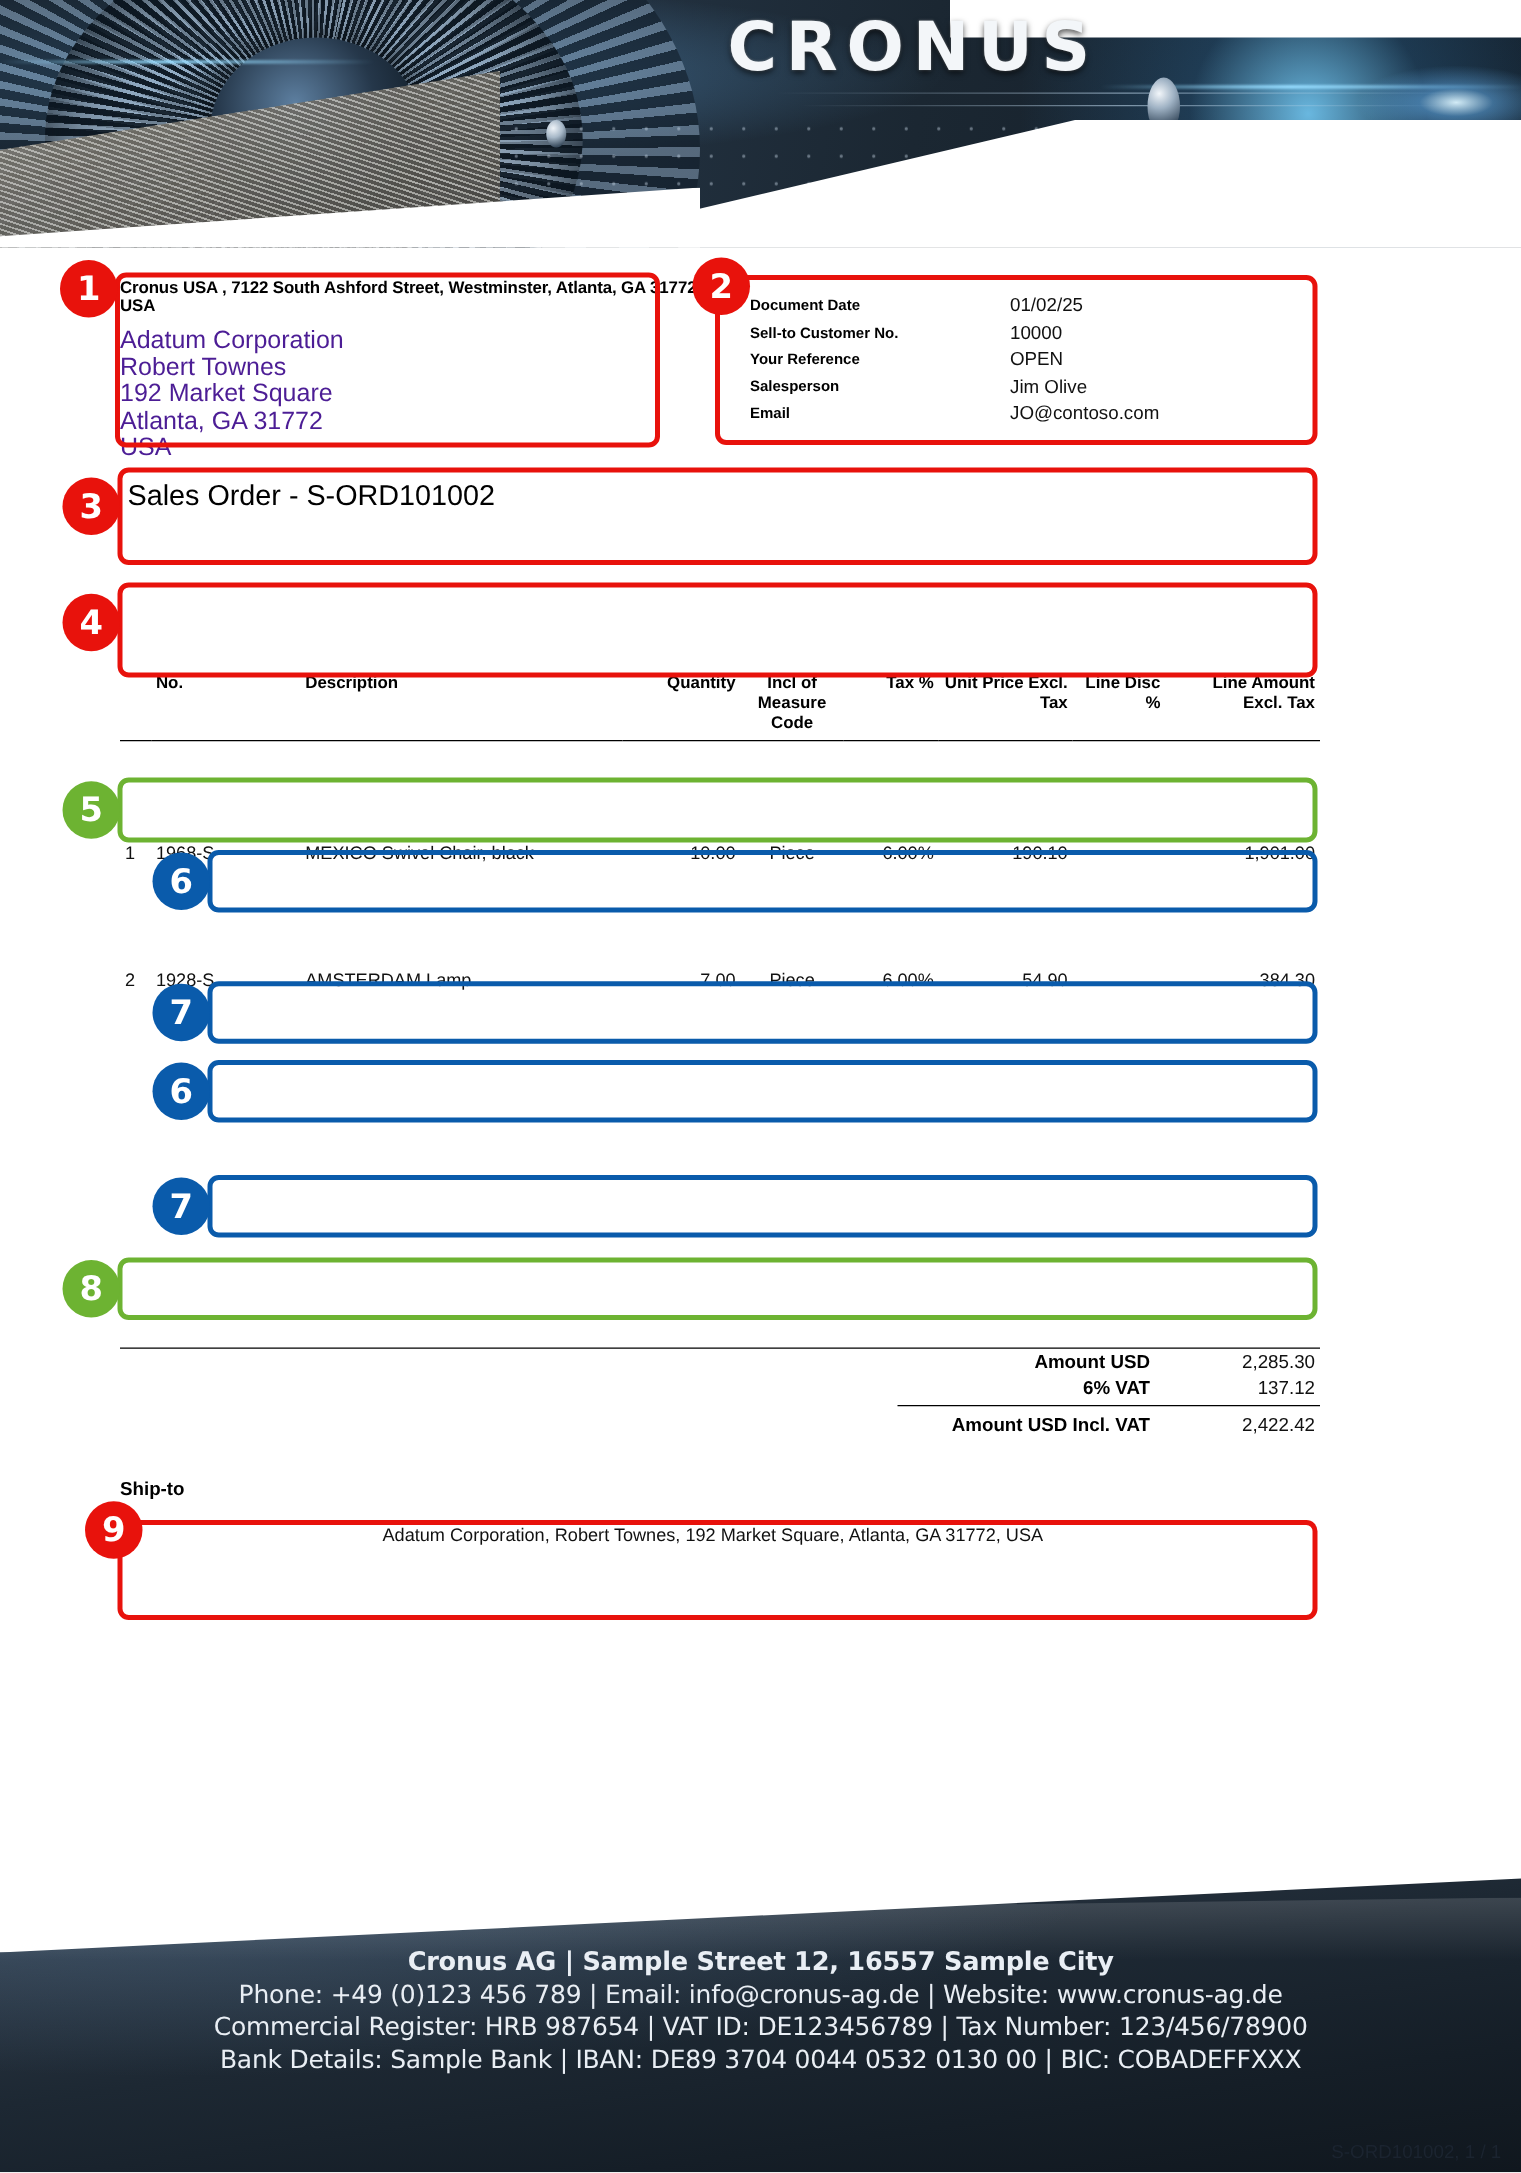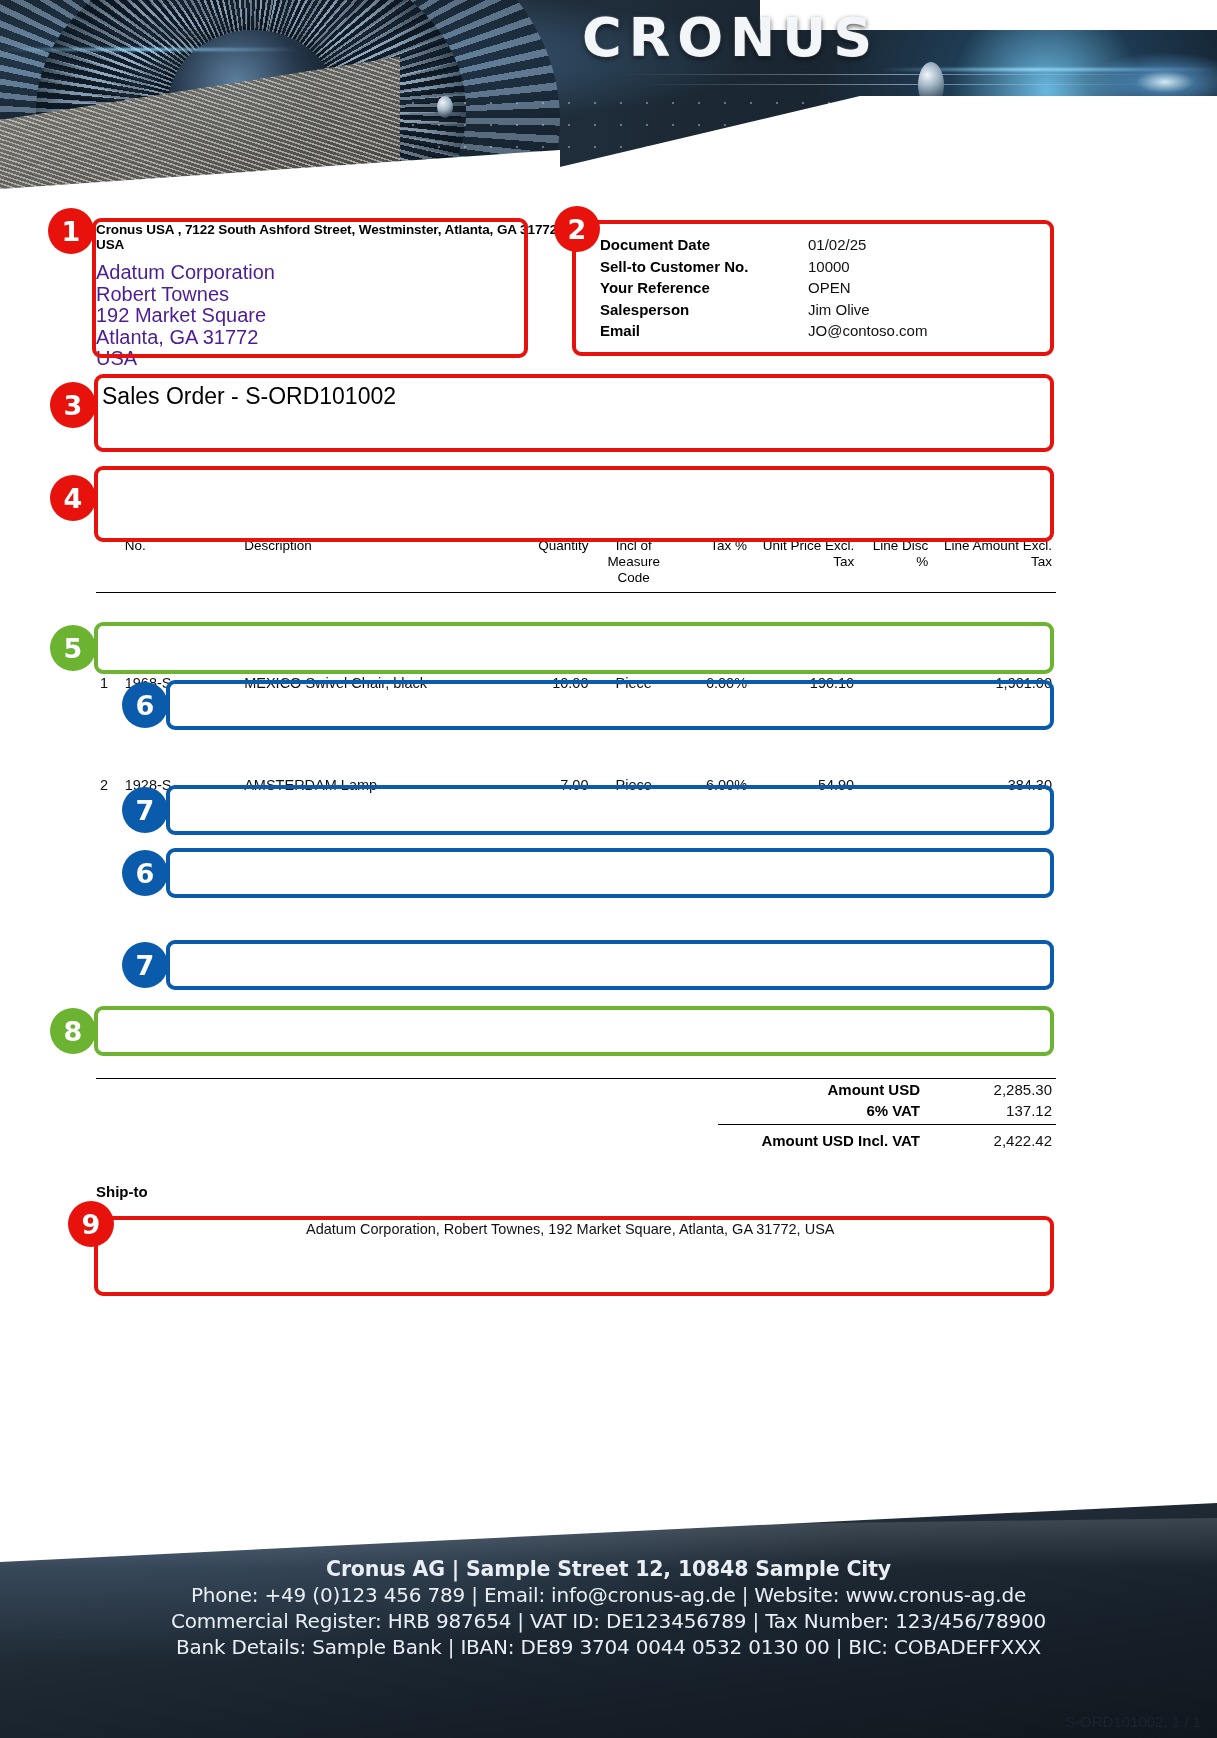--- a/index.html
+++ b/index.html
@@ -169,21 +169,21 @@
     font-size: 20px;
     color: #4c1d95;
     line-height: 21.5px;
   }
 
   
   #docinfo-block { left: 600px; top: 36px; width: 470px; }
   .docinfo-row { display: flex; line-height: 21.5px; }
   .docinfo-label {
     width: 208px;
-    font-size: 15px;
+    font-size: 12px;
     font-weight: 700;
     color: #000;
   }
   .docinfo-value {
     font-size: 15px;
     color: #111;
   }
 
   
   #doc-title {
@@ -195,21 +195,21 @@
 
   
   #lines-table {
     position: absolute;
     left: 96px; top: 340px;
     width: 960px;
   }
   table.lines { width: 100%; border-collapse: collapse; }
   table.lines th {
     font-size: 13.5px;
-    font-weight: 400;
+    font-weight: 700;
     color: #000;
     vertical-align: top;
     padding: 0 4px 6px 4px;
     line-height: 16px;
   }
   table.lines td {
     font-size: 14.5px;
     color: #111;
     padding: 3px 4px;
   }
@@ -530,21 +530,21 @@
     <div class="anno-box red" style="left:94px; top:1018px; width:960px; height:80px;"></div>
     <div class="anno-badge red" style="left:68px; top:1003px;">9</div>
 
   </div>
 
   <div id="footer-banner">
     <div class="footer-bg"></div>
     <div class="footer-curve"></div>
     <div class="footer-sheen"></div>
     <div id="footer-text">
-      <div class="fline first">Cronus AG | Sample Street 12, 10848 Sample City</div>
+      <div class="fline first">Cronus AG | Sample Street 12, 16557 Sample City</div>
       <div class="fline">Phone: +49 (0)123 456 789 | Email: info@cronus-ag.de | Website: www.cronus-ag.de</div>
       <div class="fline">Commercial Register: HRB 987654 | VAT ID: DE123456789 | Tax Number: 123/456/78900</div>
       <div class="fline">Bank Details: Sample Bank | IBAN: DE89 3704 0044 0532 0130 00 | BIC: COBADEFFXXX</div>
     </div>
     <div id="page-ref">S-ORD101002, 1 / 1</div>
   </div>
 
 </div>
 
 </body></html>

